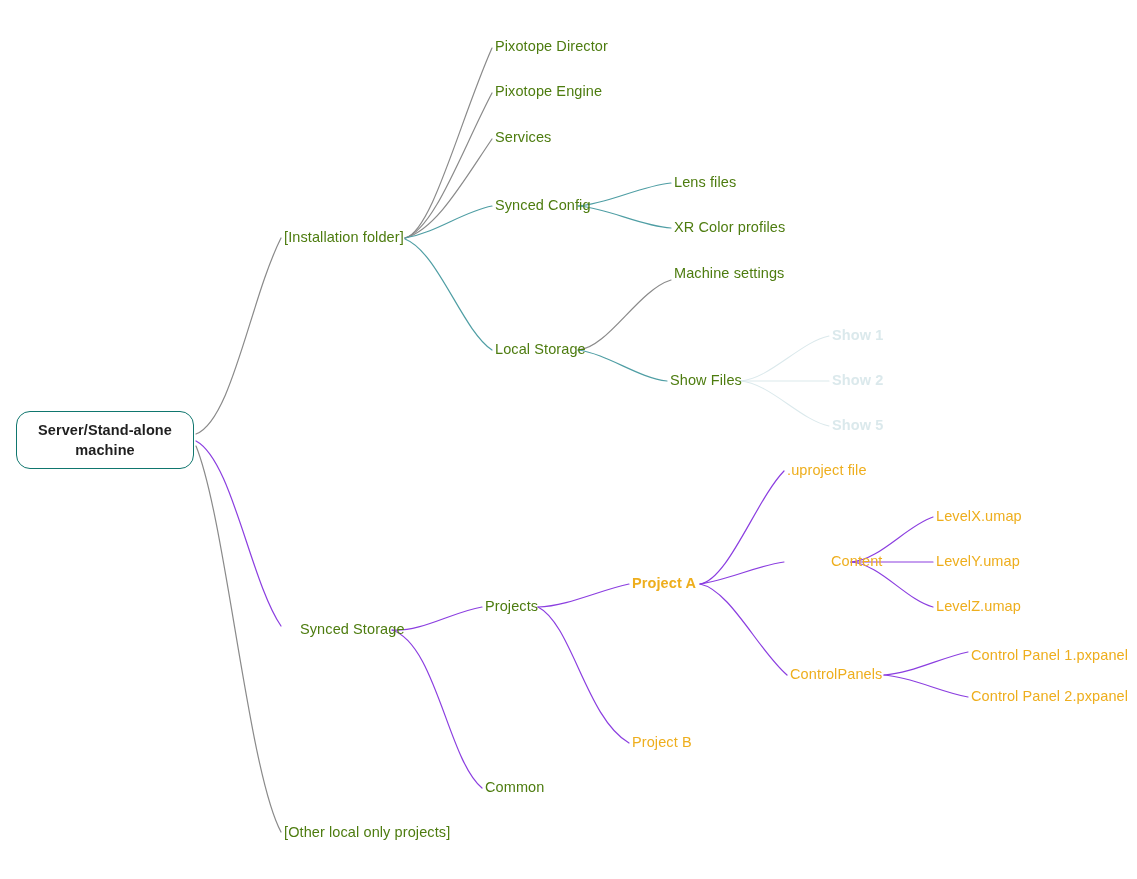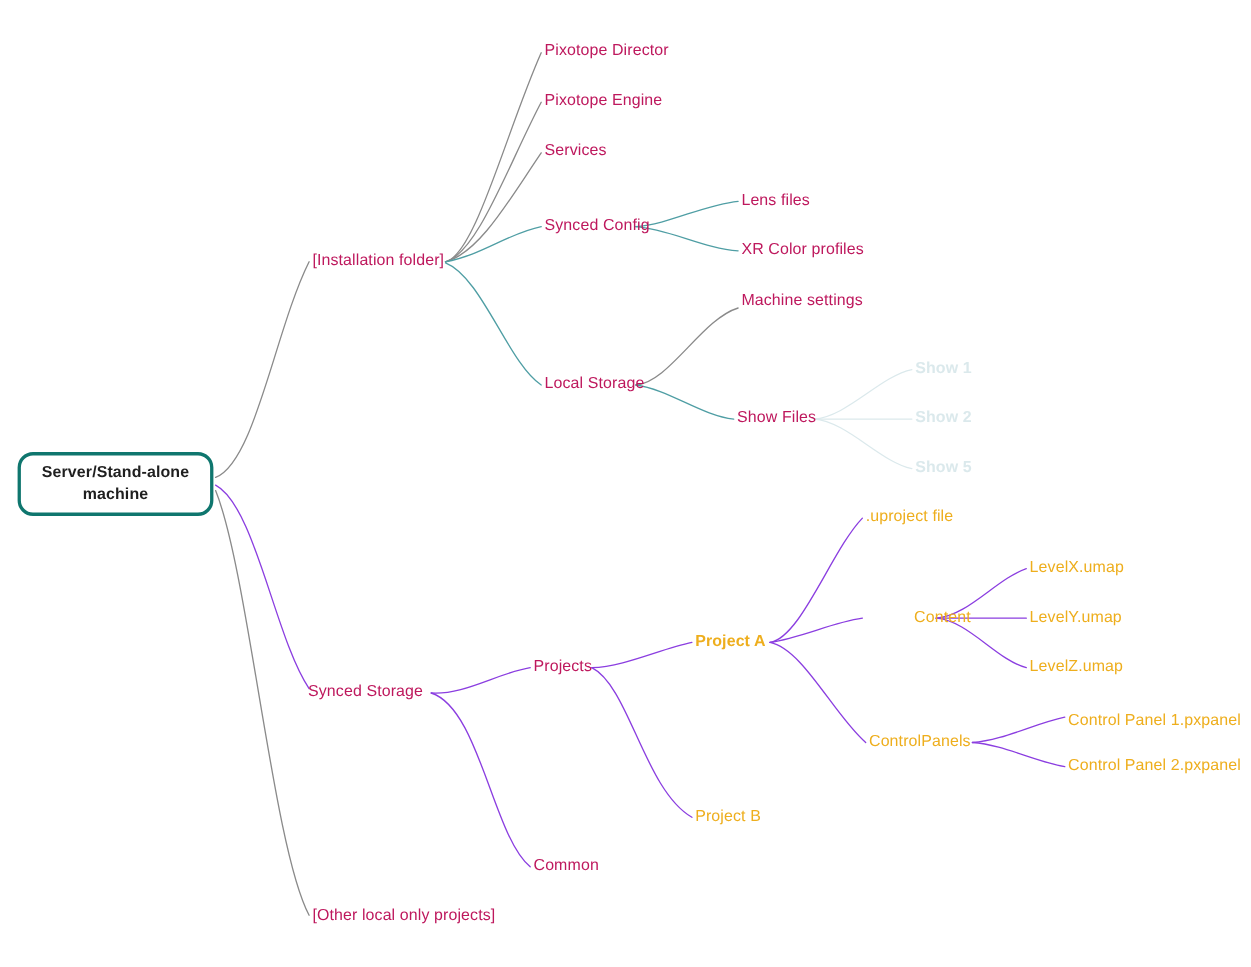--- a/index.html
+++ b/index.html
@@ -22,27 +22,27 @@
     left: 0;
     top: 0;
     width: 1137px;
     height: 879px;
     pointer-events: none;
   }
   .node {
     position: absolute;
     font-size: 14.5px;
     line-height: 17px;
-    color: #be185d;
+    color: #4d7c0f;
     white-space: pre;
     letter-spacing: 0.1px;
   }
   .node.root {
     box-sizing: border-box;
-    border: 3px solid #0f766e;
+    border: 1px solid #0f766e;
     border-radius: 14px;
     background: #ffffff;
     text-align: center;
     font-weight: bold;
     color: #1f1f1f;
     display: flex;
     align-items: center;
     justify-content: center;
     white-space: normal;
     line-height: 20px;
@@ -113,21 +113,21 @@
       <div class="node" style="left: 495px; top: 197px;">Synced Config</div>
       <div class="node" style="left: 674px; top: 174px;">Lens files</div>
       <div class="node" style="left: 674px; top: 219px;">XR Color profiles</div>
       <div class="node" style="left: 495px; top: 341px;">Local Storage</div>
       <div class="node multiline" style="left: 674px; top: 264px;">Machine
 settings</div>
       <div class="node" style="left: 670px; top: 372px;">Show Files</div>
       <div class="node faded" style="left: 832px; top: 327px;">Show 1</div>
       <div class="node faded" style="left: 832px; top: 372px;">Show 2</div>
       <div class="node faded" style="left: 832px; top: 417px;">Show 5</div>
-      <div class="node" style="left: 280px; top: 621px;">Synced Storage</div>
+      <div class="node" style="left: 300px; top: 621px;">Synced Storage</div>
       <div class="node" style="left: 485px; top: 598px;">Projects</div>
       <div class="node" style="left: 485px; top: 779px;">Common</div>
       <div class="node amber-bold" style="left: 632px; top: 575px;">Project A</div>
       <div class="node amber" style="left: 632px; top: 734px;">Project B</div>
       <div class="node amber" style="left: 787px; top: 462px;">.uproject file</div>
       <div class="node amber" style="left: 787px; top: 553px; margin-left: 44px;">Content</div>
       <div class="node amber" style="left: 790px; top: 666px;">ControlPanels</div>
       <div class="node amber" style="left: 936px; top: 508px;">LevelX.umap</div>
       <div class="node amber" style="left: 936px; top: 553px;">LevelY.umap</div>
       <div class="node amber" style="left: 936px; top: 598px;">LevelZ.umap</div>

